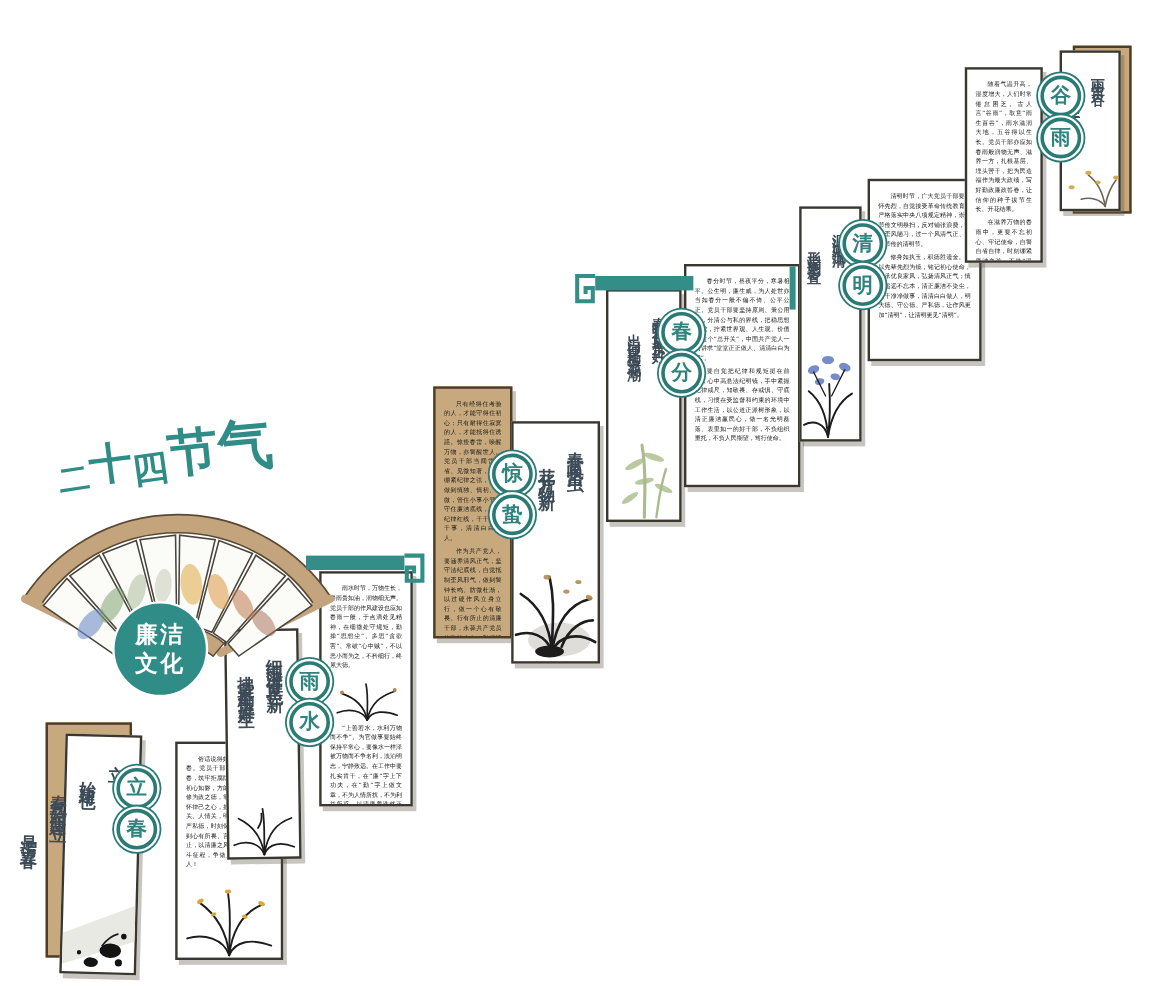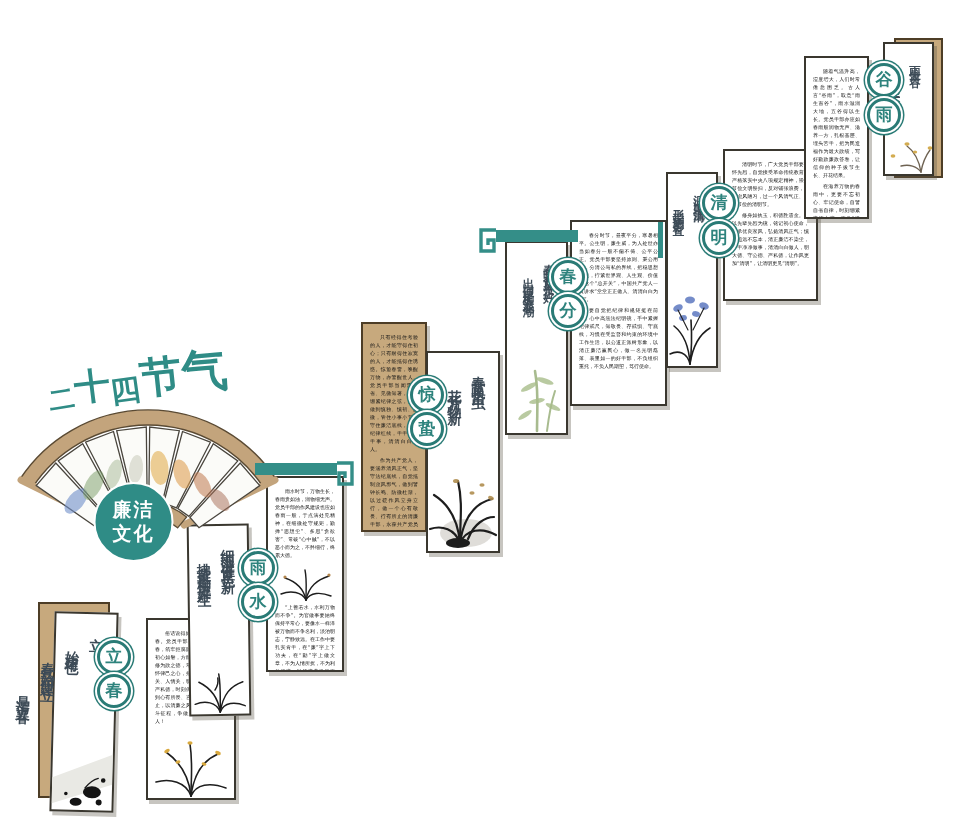--- a/index.html
+++ b/index.html
@@ -56,21 +56,21 @@
 </style>
 </head>
 <body>
 
 <div class="stage">
 
   <div class="main-title">
     <span>二</span><span>十</span><span>四</span><span>节</span><span>气</span>
   </div>
 
-  <div style="position:absolute;left:8px;top:401px;width:300px;height:175px;z-index:2">
+  <div style="position:absolute;left:8px;top:420px;width:300px;height:175px;z-index:2">
     <svg width="300" height="175" viewBox="0 0 300 175">
 
       <path d="M12.4 77.5 A153 153 0 0 1 267.6 77.5 L255.1 85.8 A138 138 0 0 0 24.9 85.8 Z" fill="#c3a47c" stroke="#5a4a33" stroke-width="1.4"></path>
 
       <path d="M13 79 L104 124" stroke="#c3a47c" stroke-width="7" stroke-linecap="round"></path>
       <path d="M267 79 L176 124" stroke="#c3a47c" stroke-width="7" stroke-linecap="round"></path>
 
       <g fill="#fbfbf8" stroke="#4a463e" stroke-width="1.3">
         <path d="M89 126.7 L28.2 84.6 L47.8 62 L98 116.4 Z"></path>
         <path d="M99.1 115.4 L50.2 59.9 L74.7 42.7 L110.2 107.6 Z"></path>

